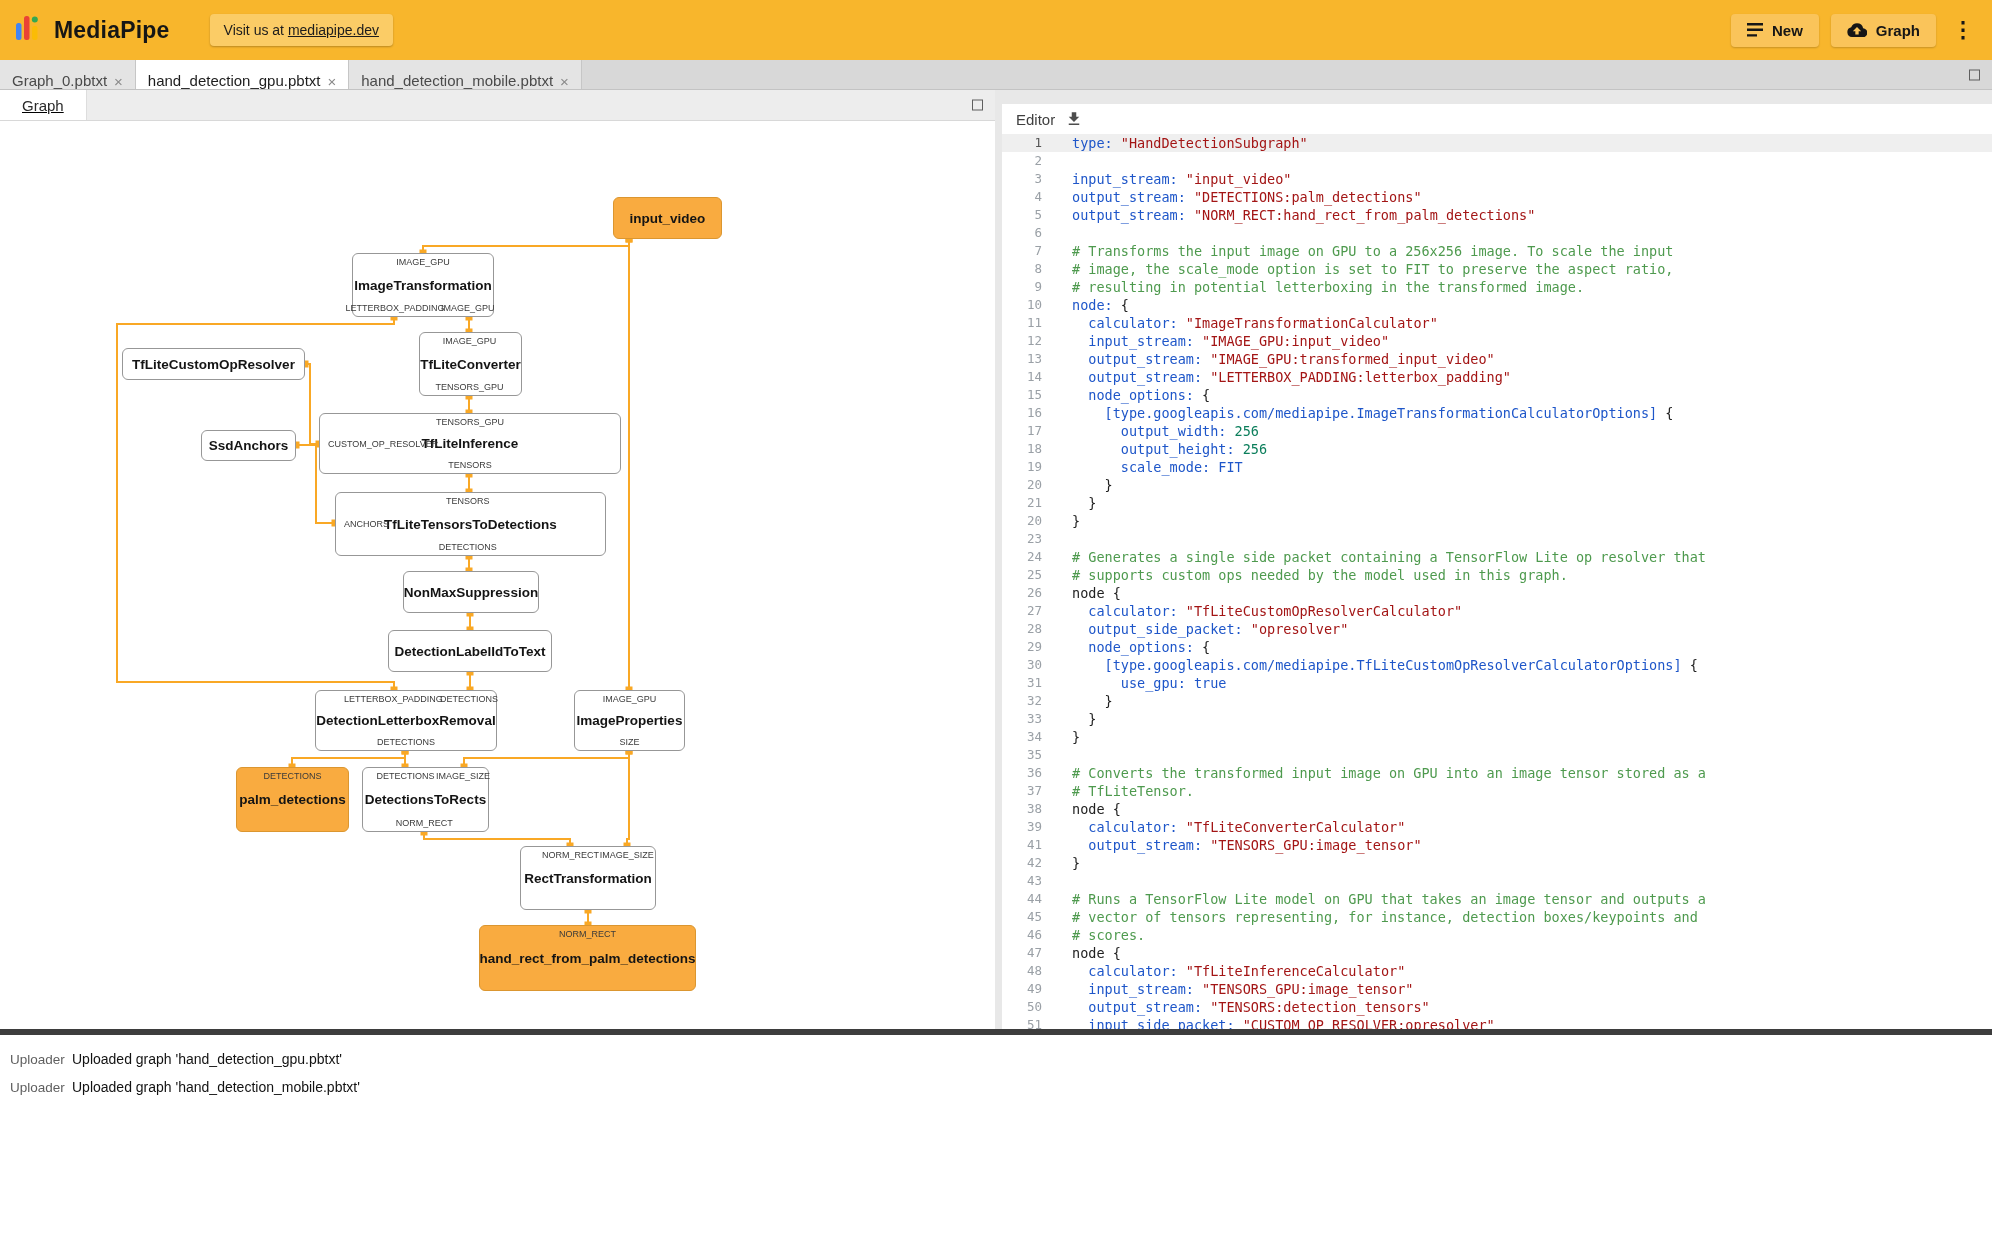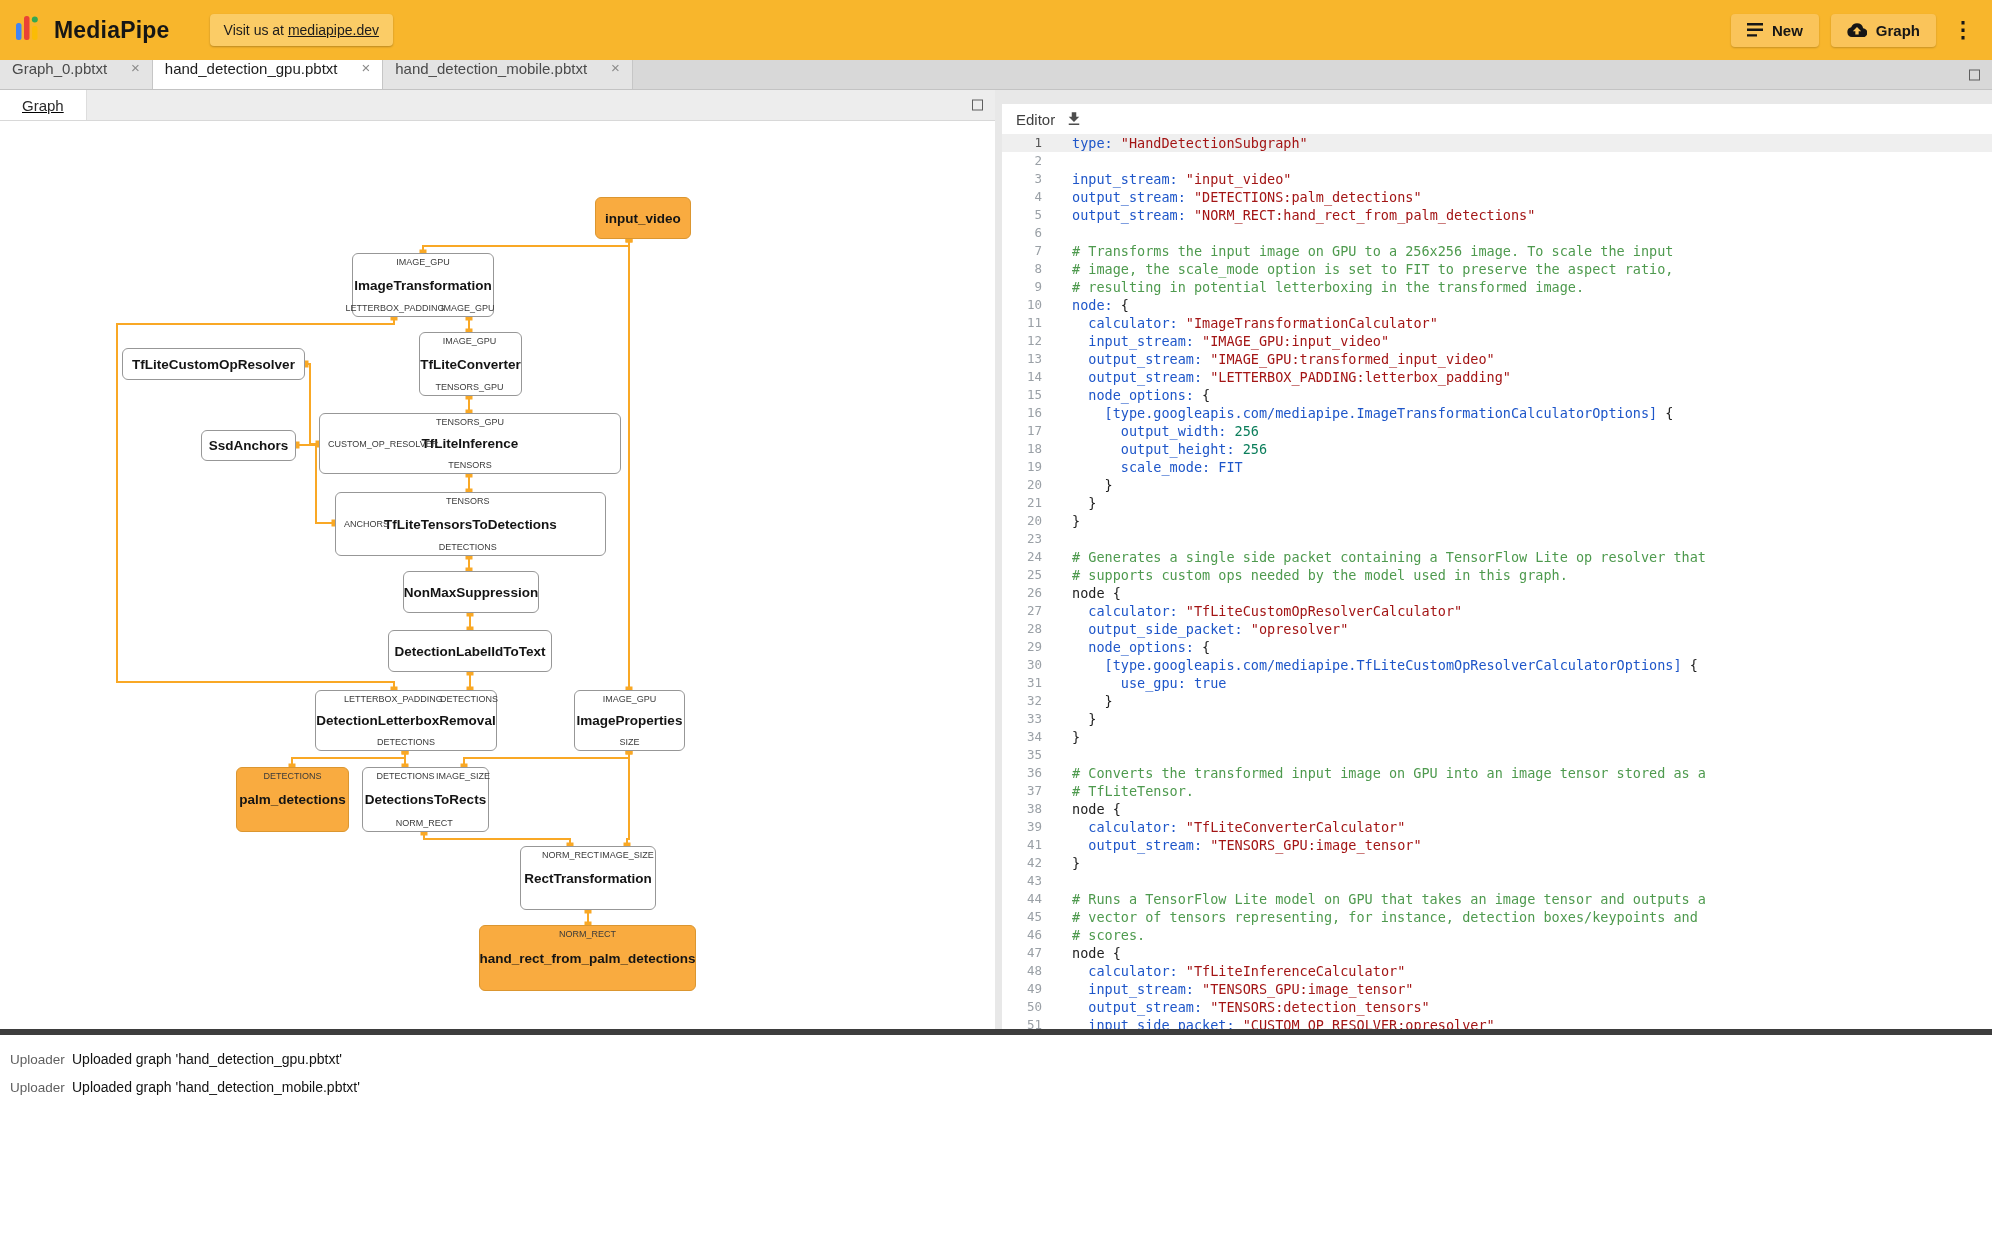--- a/index.html
+++ b/index.html
@@ -16,21 +16,21 @@
   .visit-chip a { color:#1c1c1c; text-decoration:underline; }
   .topbar-actions { margin-left:auto; margin-right:14px; display:flex; align-items:center; gap:12px; }
   .tb-btn { display:flex; align-items:center; gap:9px; background:#FAC45A; border:none; border-radius:4px;
             padding:8px 16px; font-family:inherit; font-size:15px; font-weight:700; color:#161616; cursor:pointer;
             box-shadow:0 1px 2px rgba(0,0,0,.2); }
   .kebab { font-size:22px; font-weight:700; color:#161616; padding:0 4px; cursor:pointer; line-height:1; }
 
   
   .doc-tabs { position:absolute; top:60px; left:0; width:1992px; height:30px; background:#D8D8D8;
               border-bottom:1px solid #c3c3c3; display:flex; align-items:stretch; }
-  .doc-tab { display:flex; align-items:flex-start; gap:24px; padding:0 12px; font-size:15px; color:#4a4a4a;
+  .doc-tab { display:flex; align-items:flex-end; gap:7px; padding:0 12px; font-size:15px; color:#4a4a4a;
              background:#E4E4E4; border-right:1px solid #c6c6c6; cursor:pointer; white-space:nowrap; }
   .doc-tab.active { background:#ffffff; color:#1d1d1d; }
   .tab-close { font-size:15px; color:#8a8a8a; cursor:pointer; line-height:1; }
   .panel-max { position:absolute; right:12px; top:50%; transform:translateY(-50%);
                width:11px; height:11px; border:1.5px solid #5f5f5f; background:transparent; cursor:pointer; }
 
   
   .subtab-strip { position:relative; height:31px; background:#EDEDED; border-bottom:1px solid #d8d8d8;
                   display:flex; align-items:stretch;text-decoration:underline; }
   .subtab { display:flex; align-items:center; padding:0 22px; background:#ffffff; font-size:15px;
@@ -181,21 +181,21 @@
         <polyline points="629,630 629,718 627,718 627,725" fill="none" stroke="#F9A825" stroke-width="2"></polyline>
         <rect x="625.5" y="626.5" width="7" height="7" fill="#F9A825"></rect>
         <rect x="623.5" y="721.5" width="7" height="7" fill="#F9A825"></rect>
         <polyline points="424,711 424,718 570,718 570,725" fill="none" stroke="#F9A825" stroke-width="2"></polyline>
         <rect x="420.5" y="707.5" width="7" height="7" fill="#F9A825"></rect>
         <rect x="566.5" y="721.5" width="7" height="7" fill="#F9A825"></rect>
         <polyline points="588,789 588,804" fill="none" stroke="#F9A825" stroke-width="2"></polyline>
         <rect x="584.5" y="785.5" width="7" height="7" fill="#F9A825"></rect>
         <rect x="584.5" y="800.5" width="7" height="7" fill="#F9A825"></rect>
       </svg>
-      <div class="gnode stream" style="left: 595px; top: 76px; width: 96px; height: 42px;">
+      <div class="gnode stream" style="left: 613px; top: 76px; width: 109px; height: 42px;">
         <span class="nlabel">input_video</span>
       </div>
       <div class="gnode" style="left: 352px; top: 132px; width: 142px; height: 64px;">
         <span class="nlabel">ImageTransformation</span>
         <div class="pl top" style="left: 50%;">IMAGE_GPU</div>
         <div class="pl bottom" style="left: 30%;">LETTERBOX_PADDING</div>
         <div class="pl bottom" style="left: 82%;">IMAGE_GPU</div>
       </div>
       <div class="gnode" style="left: 419px; top: 211px; width: 103px; height: 64px;">
         <span class="nlabel">TfLiteConverter</span>

